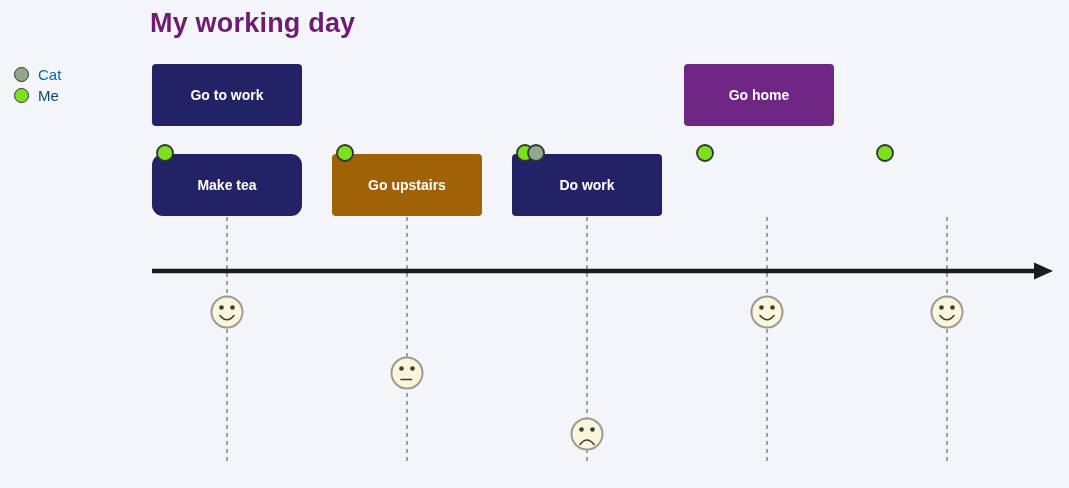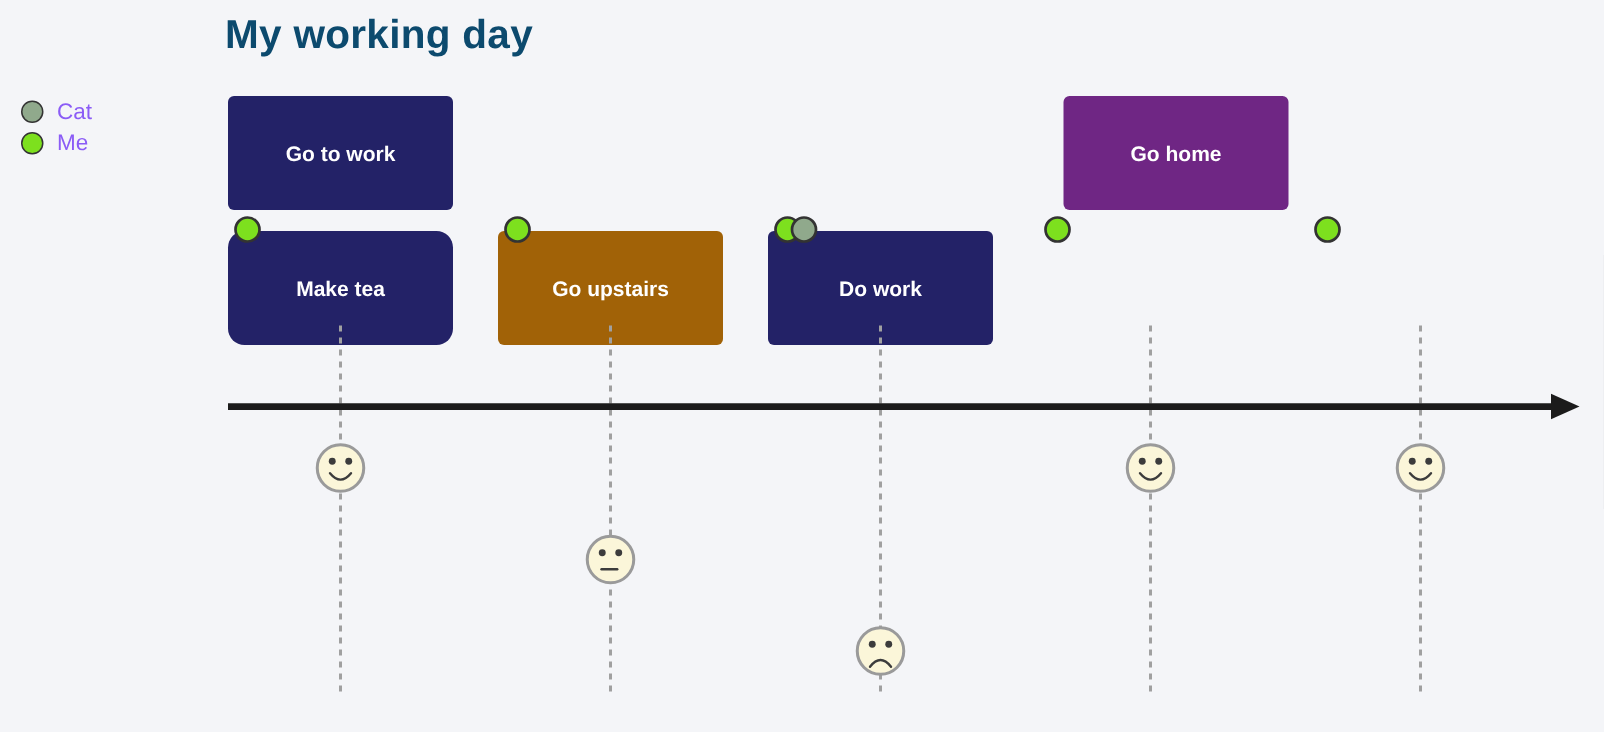--- a/index.html
+++ b/index.html
@@ -36,21 +36,21 @@
     border: 1.6px solid #333;
     margin-right: 9px;
     flex: 0 0 auto;
   }
   .legend-label {
     font-size: 15px;
   }
   .box {
     position: absolute;
     width: 150px;
-    height: 76px;
+    height: 62px;
     border-radius: 4px;
     display: flex;
     align-items: center;
     justify-content: center;
     text-align: center;
   }
   .box .box-label {
     color: #fff;
     font-size: 14px;
     font-weight: 700;
@@ -63,37 +63,37 @@
     width: 1069px;
     height: 488px;
     pointer-events: none;
   }
 </style>
 </head>
 <body>
 
 <div class="canvas" style="background: rgb(244, 245, 248);">
 
-  <div class="title" style="color: #0c4a6e;">My working day</div>
+  <div class="title" style="color: #701a75;">My working day</div>
 
   <div class="legend">
     <div class="legend-row">
       <span class="legend-dot" style="background: rgb(144, 169, 140); border-color: rgb(51, 51, 51);"></span>
-      <span class="legend-label" style="color: #8b5cf6;">Cat</span>
+      <span class="legend-label" style="color: #0369a1;">Cat</span>
     </div>
     <div class="legend-row">
       <span class="legend-dot" style="background: rgb(125, 224, 30); border-color: rgb(51, 51, 51);"></span>
-      <span class="legend-label" style="color: #8b5cf6;">Me</span>
+      <span class="legend-label" style="color: #0c4a6e;">Me</span>
     </div>
   </div>
 
   <div class="box section-row" style="left: 152px; background: rgb(35, 34, 103);">
     <span class="box-label">Go to work</span>
   </div>
-  <div class="box section-row" style="left: 709px; background: rgb(111, 38, 132);">
+  <div class="box section-row" style="left: 684px; background: rgb(111, 38, 132);">
     <span class="box-label">Go home</span>
   </div>
 
   <div class="box task-row" style="left: 152px; background: rgb(35, 34, 103); border-radius: 11px;">
     <span class="box-label">Make tea</span>
   </div>
   <div class="box task-row" style="left: 332px; background: #a16207;">
     <span class="box-label">Go upstairs</span>
   </div>
   <div class="box task-row" style="left: 512px; background: rgb(35, 34, 103);">

